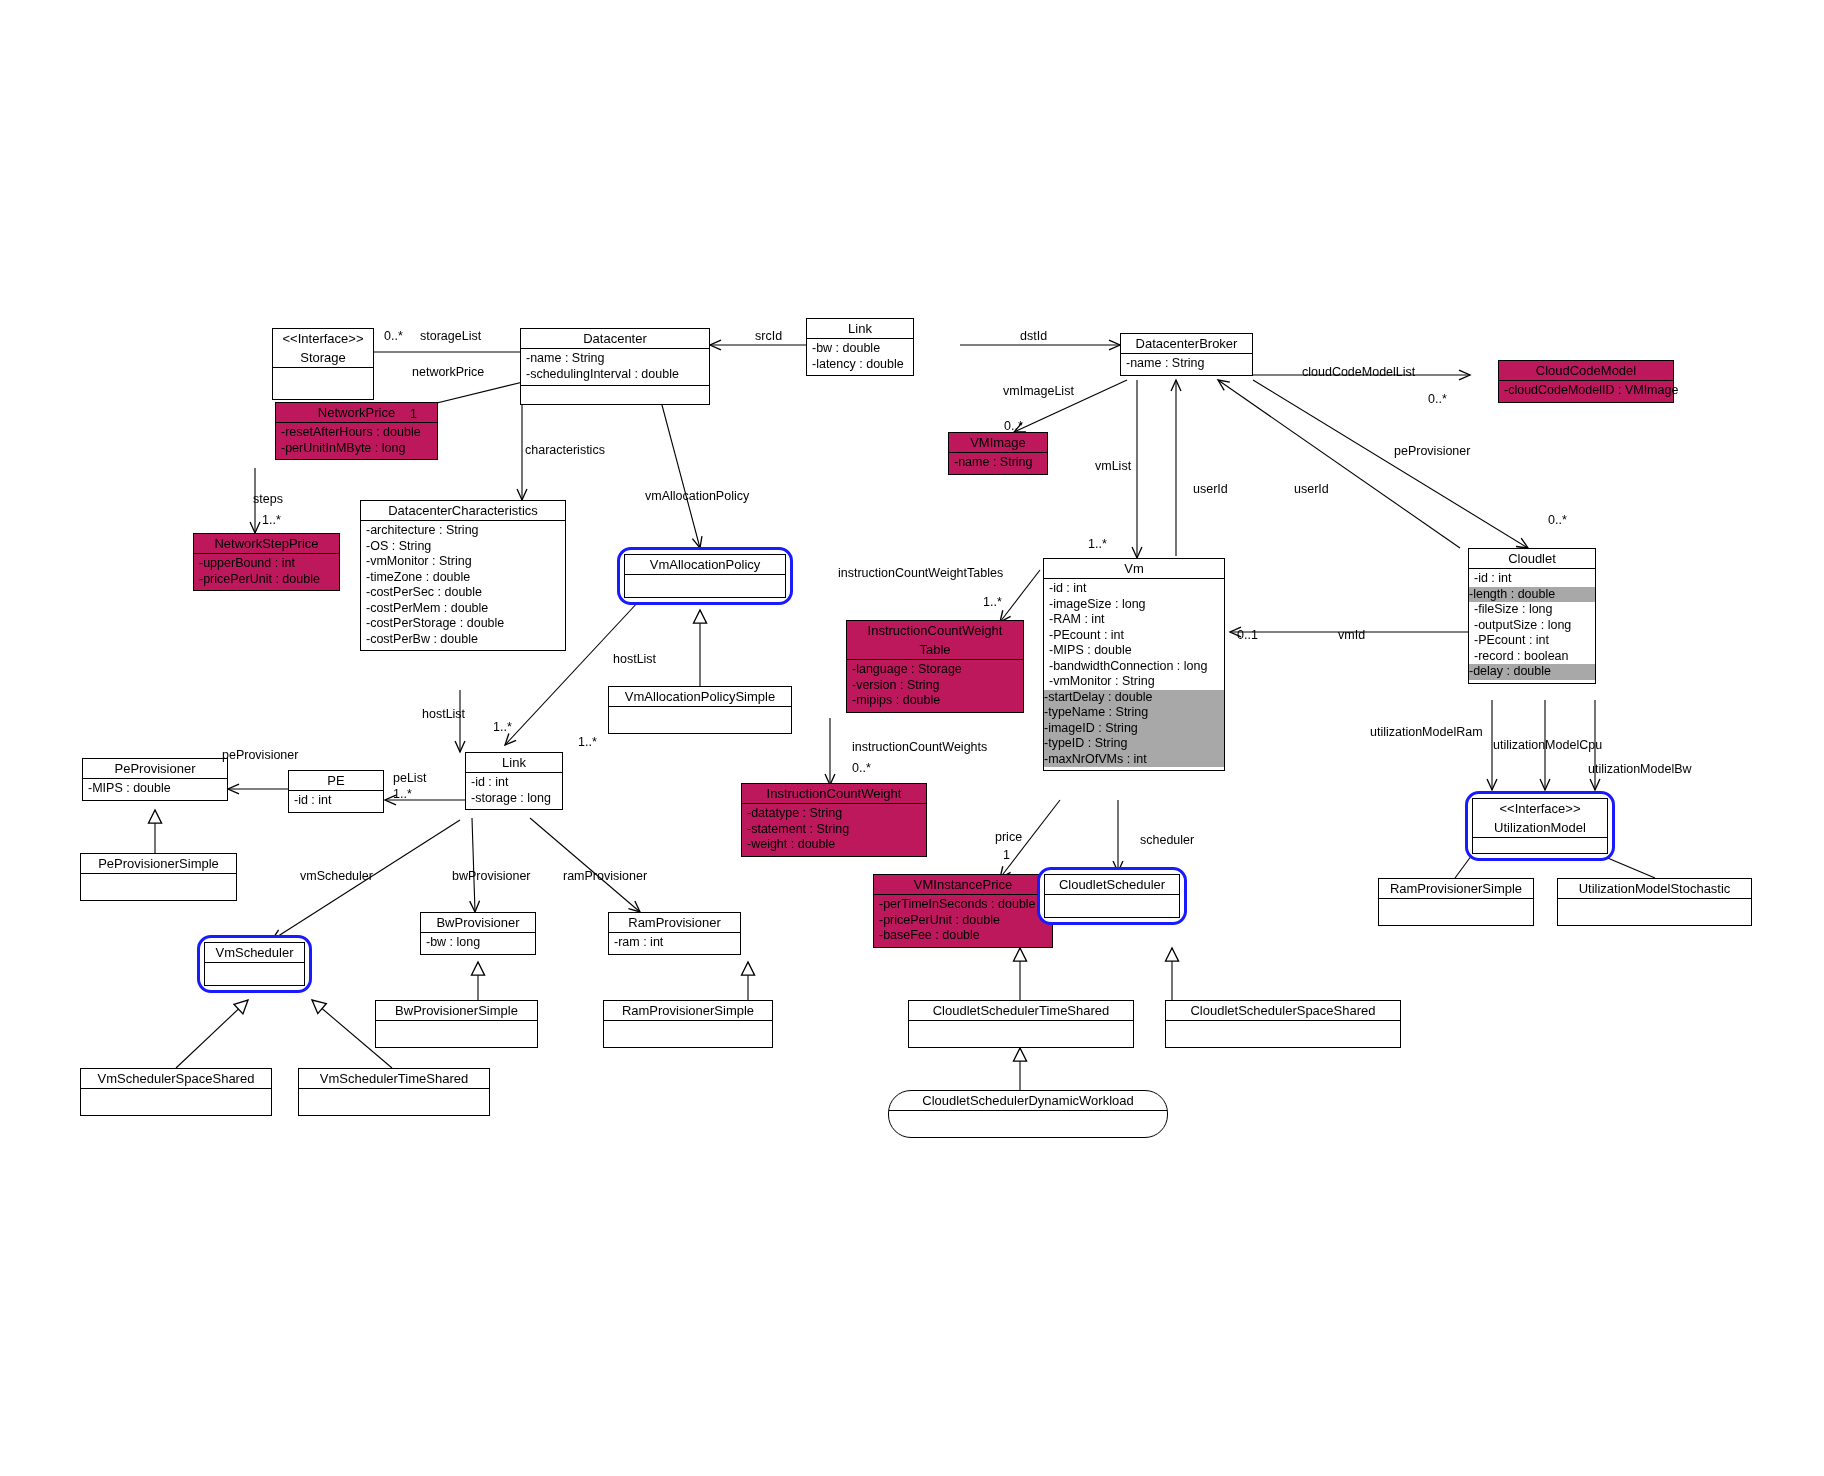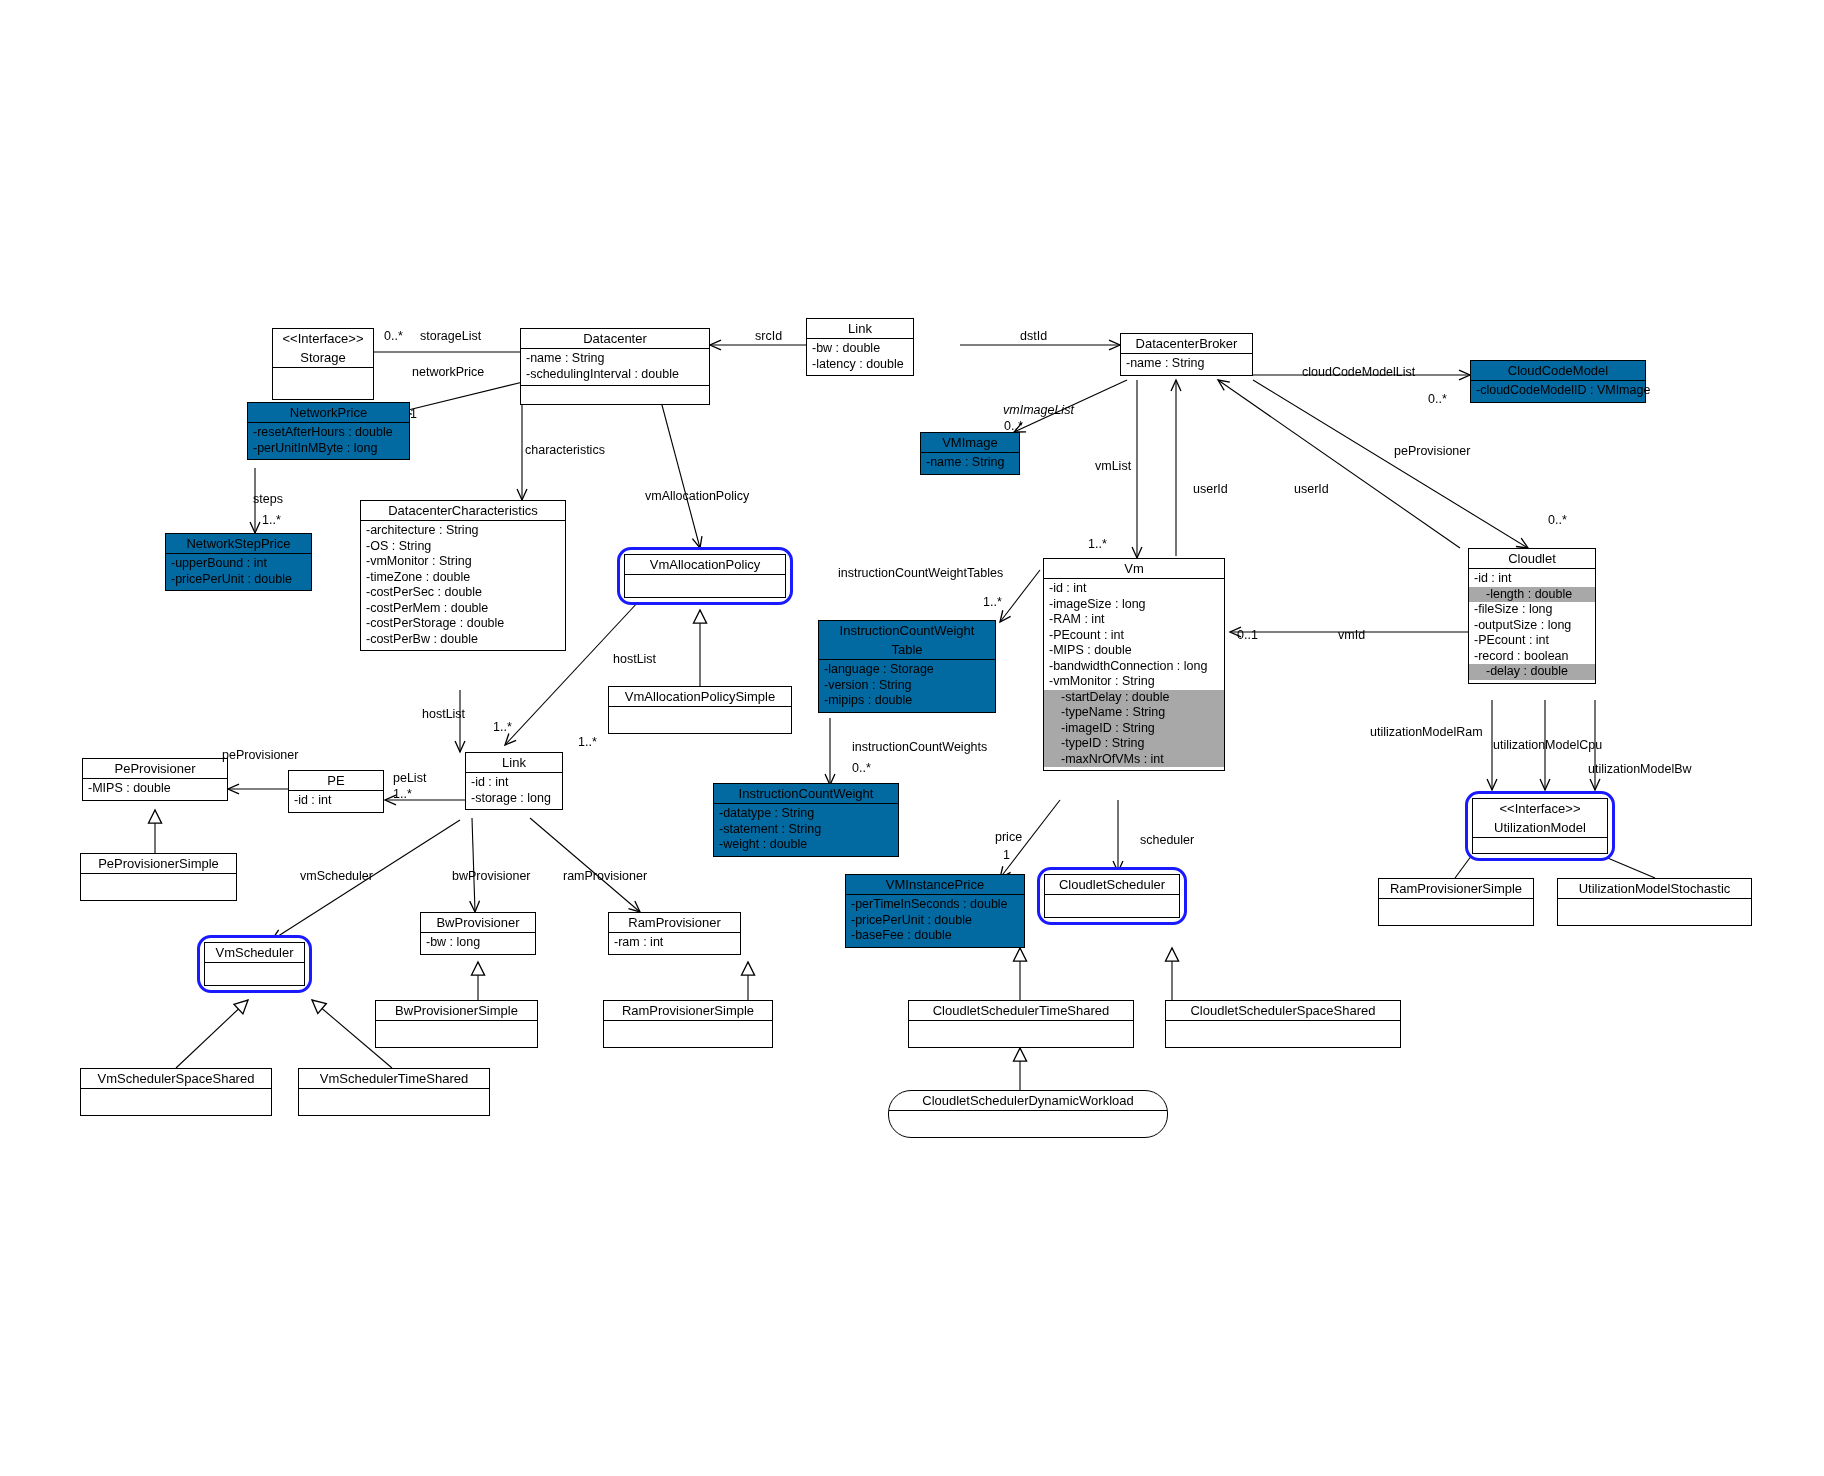--- a/index.html
+++ b/index.html
@@ -22,41 +22,41 @@
     height: 1476px;
     pointer-events: none;
   }
   .uml {
     position: absolute;
     border: 1px solid #000;
     background: #ffffff;
     box-sizing: border-box;
     z-index: 5;
   }
-  .uml.shaded { background: #0369a1; }
+  .uml.shaded { background: #be185d; margin-left: 28px; }
   .uml .hdr {
     text-align: center;
     font-size: 13px;
     line-height: 15px;
     padding: 2px 4px;
     color: #000;
     white-space: nowrap;
   }
   .uml .sep { border-top: 1px solid #000; }
   .uml .attrs {
     padding: 2px 3px 3px 4px;
   }
   .uml .attr {
     font-size: 12.5px;
     line-height: 15.5px;
     white-space: nowrap;
     color: #000;
     padding-left: 1px;
   }
-  .uml .attr.hl { background: #a8a8a8; margin-left: -4px; padding-left: 17px; margin-right: -3px; }
+  .uml .attr.hl { background: #a8a8a8; margin-left: -4px; padding-left: 0; margin-right: -3px; }
   .uml .empty { height: 26px; }
   .uml.iface-wrap {
     border: none;
     background: transparent;
     padding: 5px;
   }
   .iface-outline {
     border: 3px solid #1a1aff;
     border-radius: 14px;
     padding: 4px;
@@ -451,21 +451,21 @@
   <div class="lbl" style="left:422px; top:707px;">hostList</div>
   <div class="lbl" style="left:493px; top:720px;">1..*</div>
   <div class="lbl" style="left:613px; top:652px;">hostList</div>
   <div class="lbl" style="left:578px; top:735px;">1..*</div>
   <div class="lbl" style="left:222px; top:748px;">peProvisioner</div>
   <div class="lbl" style="left:393px; top:771px;">peList</div>
   <div class="lbl" style="left:393px; top:787px;">1..*</div>
   <div class="lbl" style="left:300px; top:869px;">vmScheduler</div>
   <div class="lbl" style="left:452px; top:869px;">bwProvisioner</div>
   <div class="lbl" style="left:563px; top:869px;">ramProvisioner</div>
-  <div class="lbl" style="left:1003px; top:403px;font-style:italic;">vmImageList</div>
+  <div class="lbl" style="left:1003px; top:384px;">vmImageList</div>
   <div class="lbl" style="left:1004px; top:419px;">0..*</div>
   <div class="lbl" style="left:1095px; top:459px;">vmList</div>
   <div class="lbl" style="left:1088px; top:537px;">1..*</div>
   <div class="lbl" style="left:1193px; top:482px;">userId</div>
   <div class="lbl" style="left:1294px; top:482px;">userId</div>
   <div class="lbl" style="left:1302px; top:365px;">cloudCodeModelList</div>
   <div class="lbl" style="left:1428px; top:392px;">0..*</div>
   <div class="lbl" style="left:1394px; top:444px;">peProvisioner</div>
   <div class="lbl" style="left:1548px; top:513px;">0..*</div>
   <div class="lbl" style="left:838px; top:566px;">instructionCountWeightTables</div>

